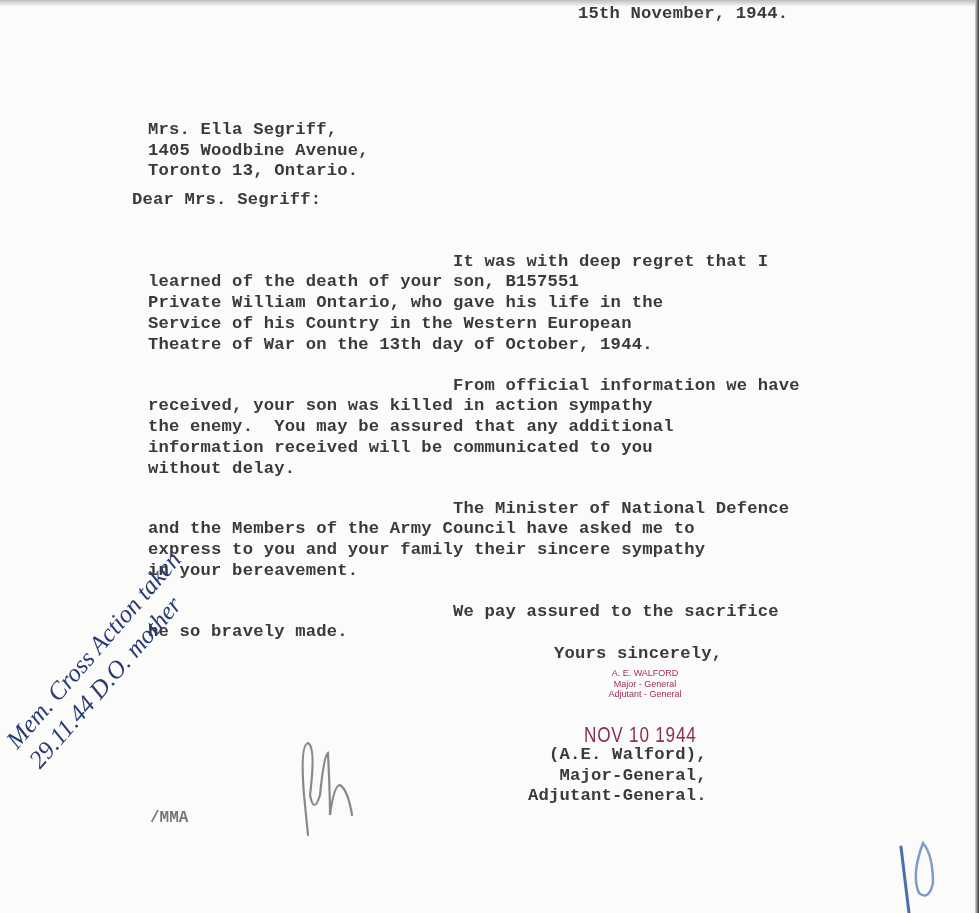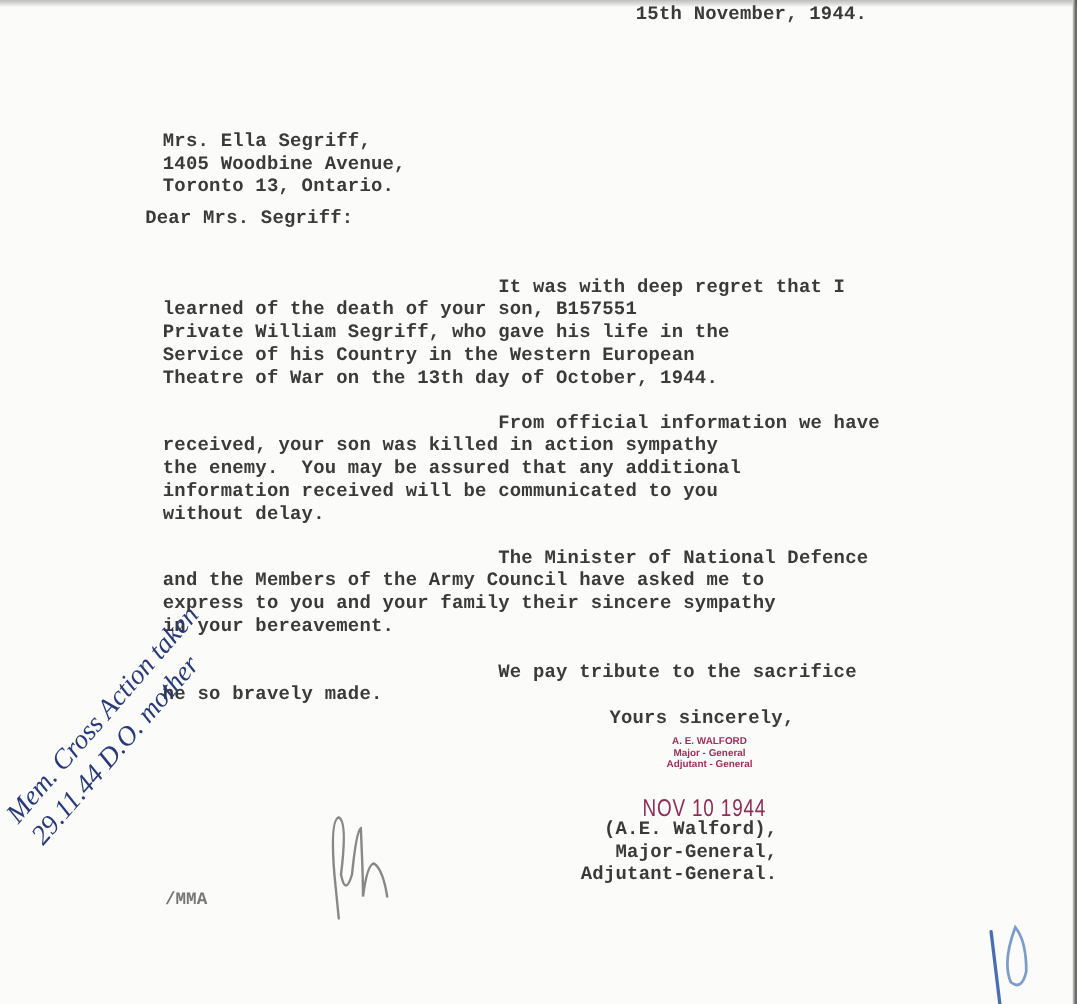--- a/index.html
+++ b/index.html
@@ -28,21 +28,21 @@
   .p1 { top:231px; }
   .p2 { top:355px; }
   .p3 { top:478px; }
   .p4 { top:581px; }
   .closing { left:554px; top:644px;text-align:right; }
   .signature-block { left:528px; top:745px; text-align:right; }
   .initials { left:150px; top:808px; font-size:16px; letter-spacing:0; color:#777; }
   .stamp {
     position:absolute; left:590px; top:668px; width:110px;
     font-family:"Liberation Sans", sans-serif; font-size:9px; line-height:10.5px;
-    color:#9b2e5a; text-align:center; font-weight:bold;
+    color:#9b2e5a; text-align:center; font-weight:normal;
   }
   .date-stamp {
     position:absolute; left:584px; top:722px;
     font-family:"Liberation Sans", sans-serif; font-size:22px; letter-spacing:1px;
     color:#8e2c55; transform:scaleX(0.78); transform-origin:left top;
   }
   .handwriting {
     position:absolute; font-family:"Liberation Serif", serif; font-style:italic;
     color:#283a78; white-space:nowrap;
   }
@@ -59,33 +59,33 @@
 <div class="page-edge-top"></div>
 <div class="page-edge-right"></div>
 
 <div class="typed date">15th November, 1944.</div>
 
 <div class="typed address"><div>Mrs. Ella Segriff,</div><div>1405 Woodbine Avenue,</div><div>Toronto 13, Ontario.</div></div>
 
 <div class="typed salutation">Dear Mrs. Segriff:</div>
 
 <div class="typed para p1">
-<div>                             It was with deep regret that I</div><div>learned of the death of your son, B157551</div><div>Private William Segriff, who gave his life in the</div><div>Service of his Country in the Western European</div><div>Theatre of War on the 13th day of October, 1944.</div>
+<div>                             It was with deep regret that I</div><div>learned of the death of your son, B157551</div><div>Private William Ontario, who gave his life in the</div><div>Service of his Country in the Western European</div><div>Theatre of War on the 13th day of October, 1944.</div>
 </div>
 
 <div class="typed para p2">
 <div>                             From official information we have</div><div>received, your son was killed in action sympathy</div><div>the enemy.  You may be assured that any additional</div><div>information received will be communicated to you</div><div>without delay.</div>
 </div>
 
 <div class="typed para p3">
 <div>                             The Minister of National Defence</div><div>and the Members of the Army Council have asked me to</div><div>express to you and your family their sincere sympathy</div><div>in your bereavement.</div>
 </div>
 
 <div class="typed para p4">
-<div>                             We pay tribute to the sacrifice</div><div>he so bravely made.</div>
+<div>                             We pay assured to the sacrifice</div><div>he so bravely made.</div>
 </div>
 
 <div class="typed closing">Yours sincerely,</div>
 
 <div class="stamp">
   <div>A. E. WALFORD</div>
   <div>Major - General</div>
   <div>Adjutant - General</div>
 </div>
 

